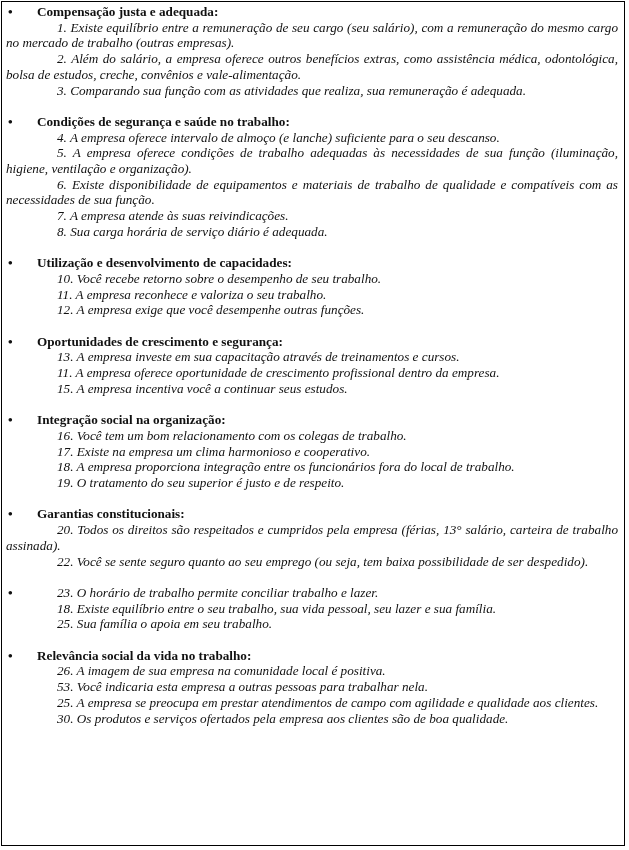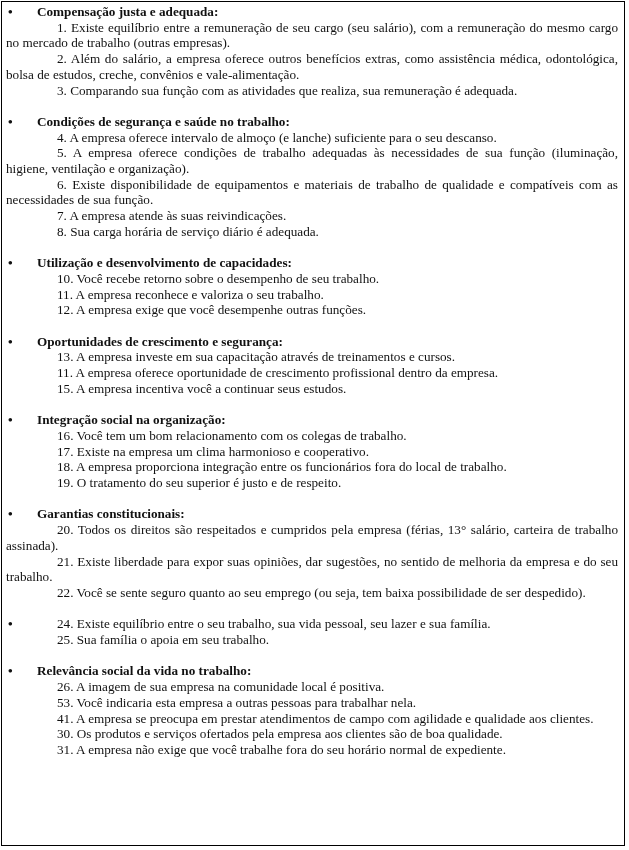--- a/index.html
+++ b/index.html
@@ -7,21 +7,21 @@
   .frame {
     position: absolute; left: 1px; top: 1px; width: 624px; height: 845px;
     border: 1.5px solid #000; box-sizing: border-box;
     font-family: "Liberation Serif", "DejaVu Serif", serif;
     font-size: 13.2px; line-height: 15.7px; color: #111;
     padding: 2px 6px 0 4px;
   }
   .section { margin-bottom: 15.7px; }
   .heading { font-weight: bold; position: relative; padding-left: 31px; }
   .bullet { position: absolute; left: 2px; top: 0; font-weight: bold; }
-  .item { text-align: justify; text-indent: 51px; }
+  .item { text-align: justify; text-indent: 51px; font-style: italic; }
 </style>
 </head>
 <body>
 
 <div class="frame">
   <div id="sections">
       <div class="section">
         <div class="heading"><span class="bullet">•</span><span>Compensação justa e adequada:</span></div>
         <div class="item">1. Existe equilíbrio entre a remuneração de seu cargo (seu salário), com a remuneração do mesmo cargo no mercado de trabalho (outras empresas).</div>
         <div class="item">2. Além do salário, a empresa oferece outros benefícios extras, como assistência médica, odontológica, bolsa de estudos, creche, convênios e vale-alimentação.</div>
@@ -50,30 +50,29 @@
       <div class="section">
         <div class="heading"><span class="bullet">•</span><span>Integração social na organização:</span></div>
         <div class="item">16. Você tem um bom relacionamento com os colegas de trabalho.</div>
         <div class="item">17. Existe na empresa um clima harmonioso e cooperativo.</div>
         <div class="item">18. A empresa proporciona integração entre os funcionários fora do local de trabalho.</div>
         <div class="item">19. O tratamento do seu superior é justo e de respeito.</div>
       </div>
       <div class="section">
         <div class="heading"><span class="bullet">•</span><span>Garantias constitucionais:</span></div>
         <div class="item">20. Todos os direitos são respeitados e cumpridos pela empresa (férias, 13° salário, carteira de trabalho assinada).</div>
-        <div class="item">21. Existe liberdade para expor suas opiniões, dar sugestões, no sentido de melhoria da empresa e do seu trabalho.</div>
         <div class="item">22. Você se sente seguro quanto ao seu emprego (ou seja, tem baixa possibilidade de ser despedido).</div>
       </div>
       <div class="section">
         <div class="heading"><span class="bullet">•</span></div>
-        <div class="item">24. Existe equilíbrio entre o seu trabalho, sua vida pessoal, seu lazer e sua família.</div>
+        <div class="item">23. O horário de trabalho permite conciliar trabalho e lazer.</div>
+        <div class="item">18. Existe equilíbrio entre o seu trabalho, sua vida pessoal, seu lazer e sua família.</div>
         <div class="item">25. Sua família o apoia em seu trabalho.</div>
       </div>
       <div class="section">
         <div class="heading"><span class="bullet">•</span><span>Relevância social da vida no trabalho:</span></div>
         <div class="item">26. A imagem de sua empresa na comunidade local é positiva.</div>
         <div class="item">53. Você indicaria esta empresa a outras pessoas para trabalhar nela.</div>
-        <div class="item">41. A empresa se preocupa em prestar atendimentos de campo com agilidade e qualidade aos clientes.</div>
+        <div class="item">25. A empresa se preocupa em prestar atendimentos de campo com agilidade e qualidade aos clientes.</div>
         <div class="item">30. Os produtos e serviços ofertados pela empresa aos clientes são de boa qualidade.</div>
-        <div class="item">31. A empresa não exige que você trabalhe fora do seu horário normal de expediente.</div>
       </div>
     </div>
 </div>
 
 </body></html>

